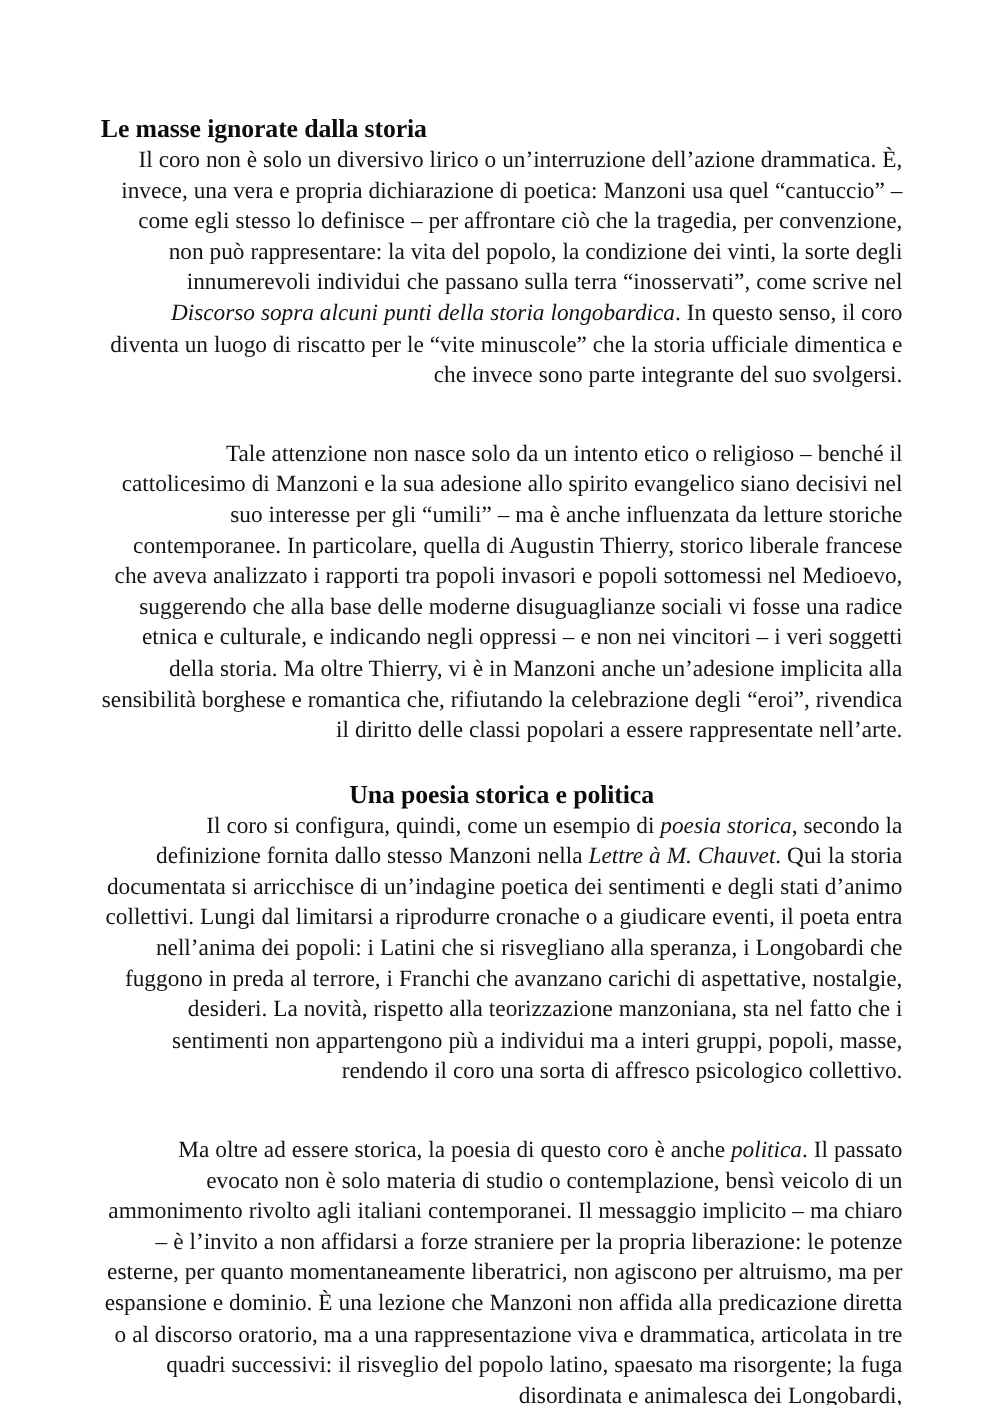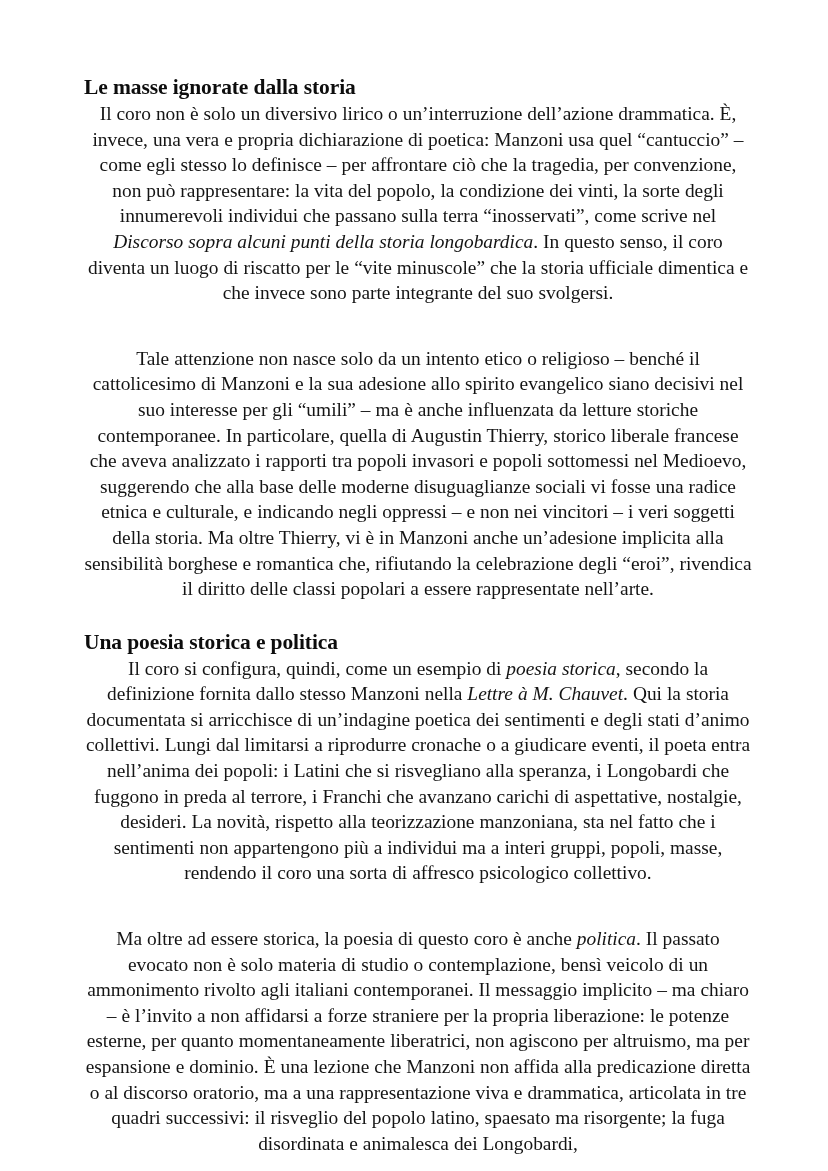--- a/index.html
+++ b/index.html
@@ -14,51 +14,52 @@
     font-family: "Liberation Serif", "DejaVu Serif", serif;
     color: #121212;
     -webkit-font-smoothing: antialiased;
   }
   .page {
     position: relative;
     width: 828px;
     height: 1171px;
     background: #ffffff;
     box-sizing: border-box;
-    padding: 74px 78px 0 84px;
+    padding: 94px 78px 0 84px;
   }
   .content {
     width: 668px;
   }
   h2.section-heading {
     font-family: "Liberation Serif", "DejaVu Serif", serif;
     font-size: 21.5px;
     font-weight: bold;
     line-height: 26px;
     margin: 0 0 1px 0;
     padding: 0;
     letter-spacing: -0.1px;
     color: #0d0d0d;
   }
   p.body-text {
     font-size: 19.4px;
     line-height: 25.6px;
     margin: 0;
     padding: 0;
-    text-align: center;
+    text-align: right;
     hyphens: none;
     word-spacing: 0.1px;
     color: #141414;
   }
   p.body-text + p.body-text,
   p.body-text.spaced {
     margin-top: 40px;
   }
   h2.section-heading.second {
     margin-top: 27px;
+    text-align: center;
   }
   em {
     font-style: italic;
   }
 </style>
 </head>
 <body>
 
 <div class="page">
   <div class="content">

